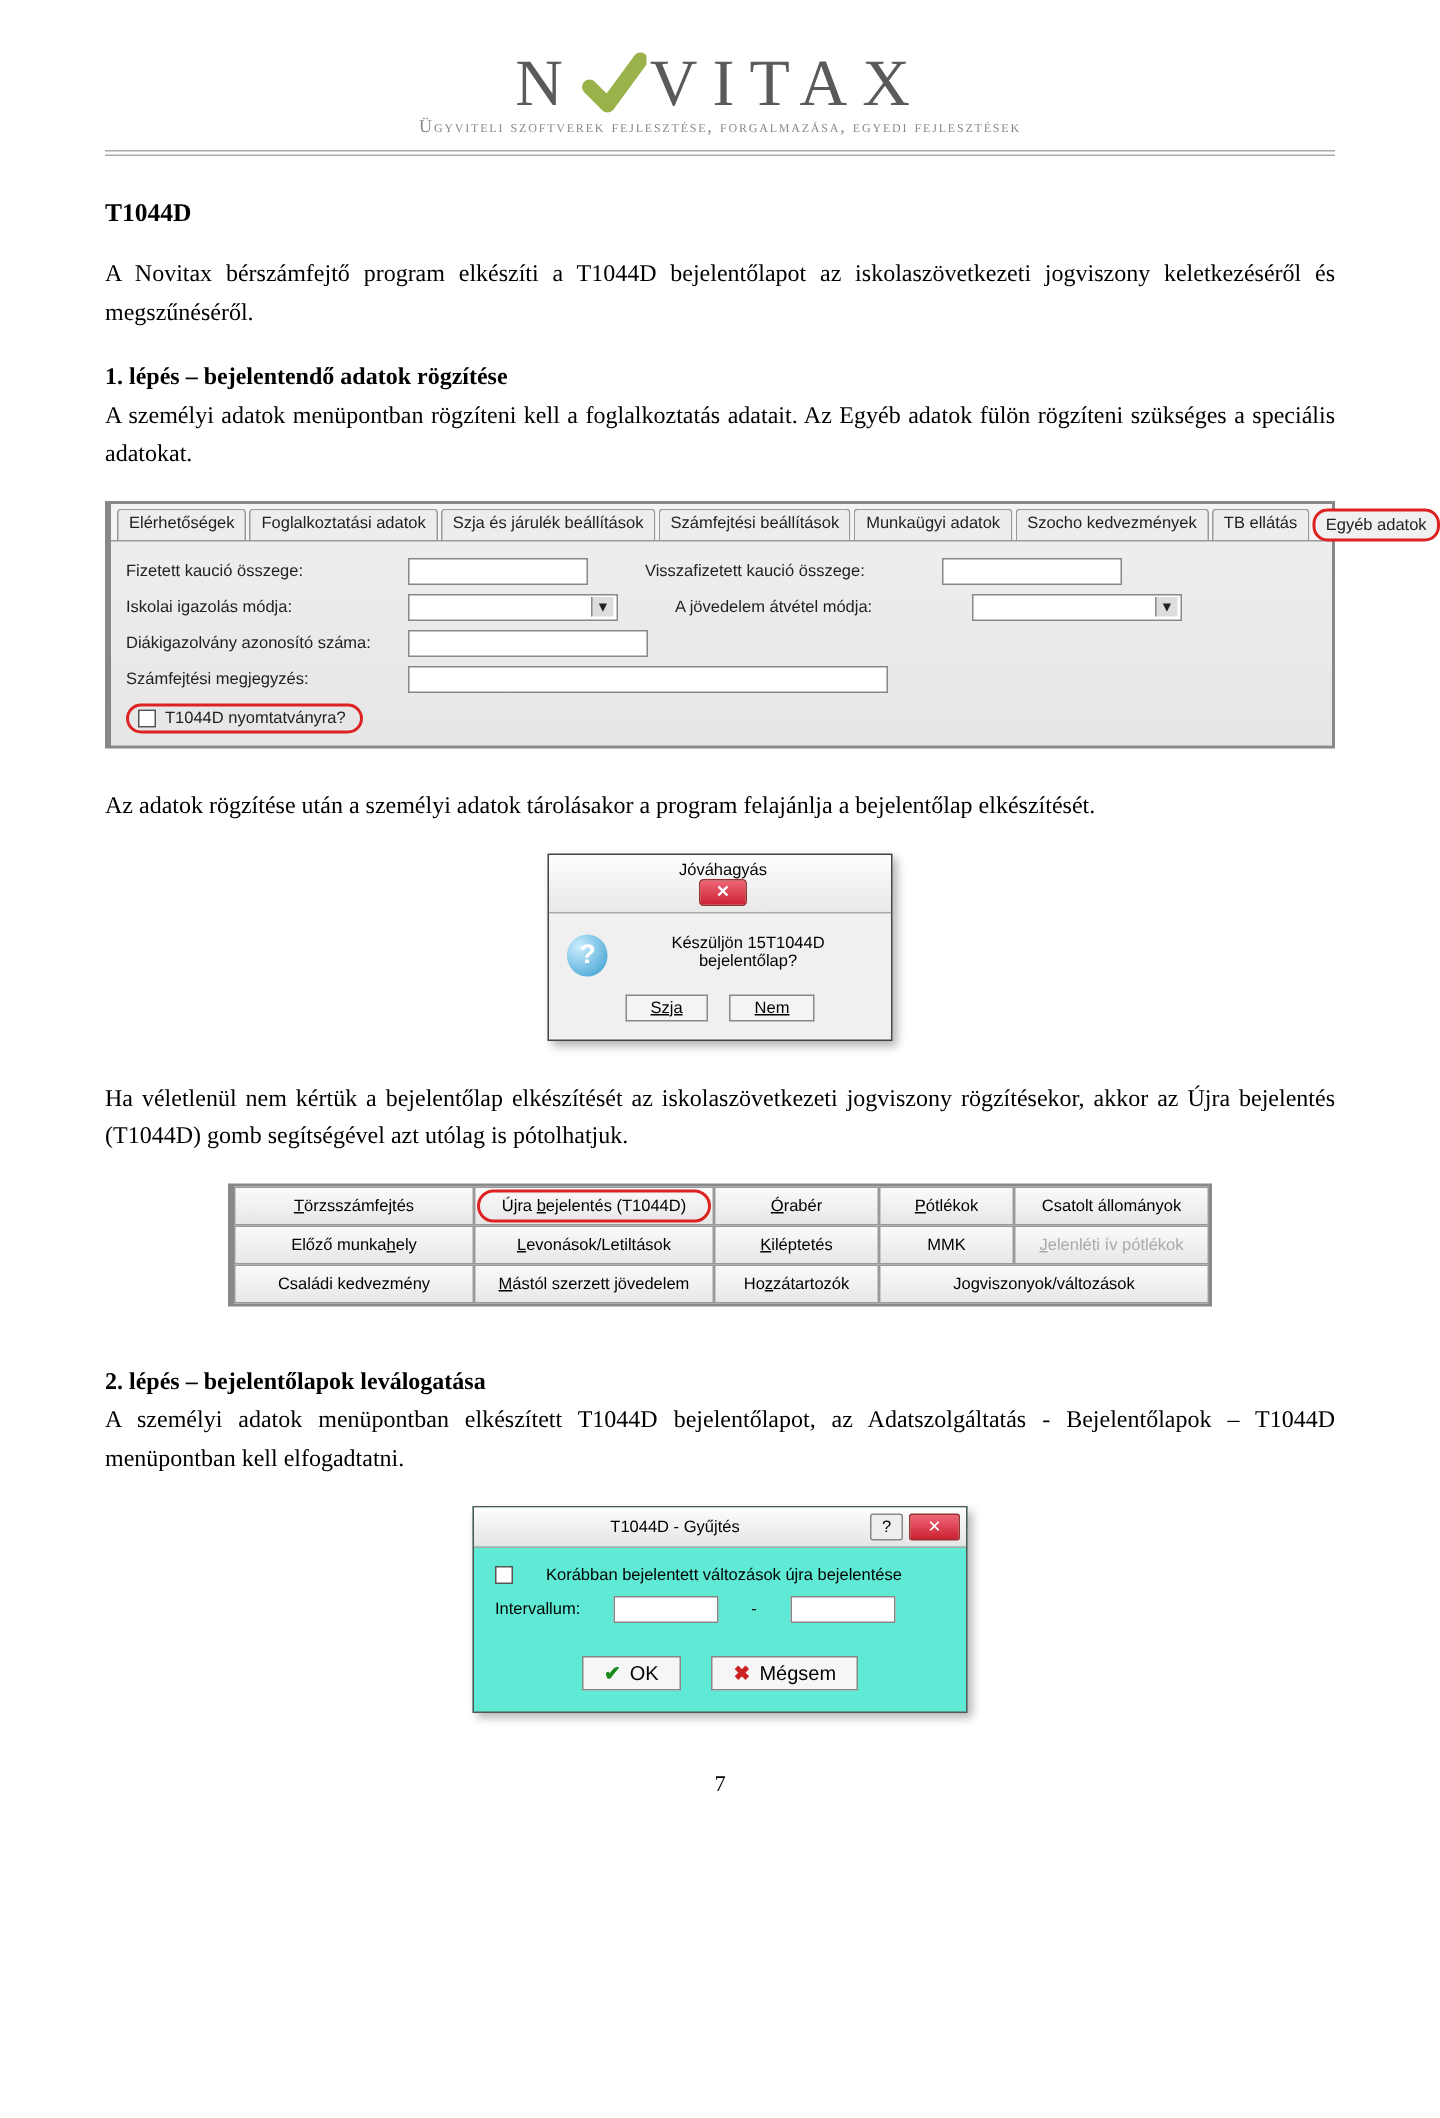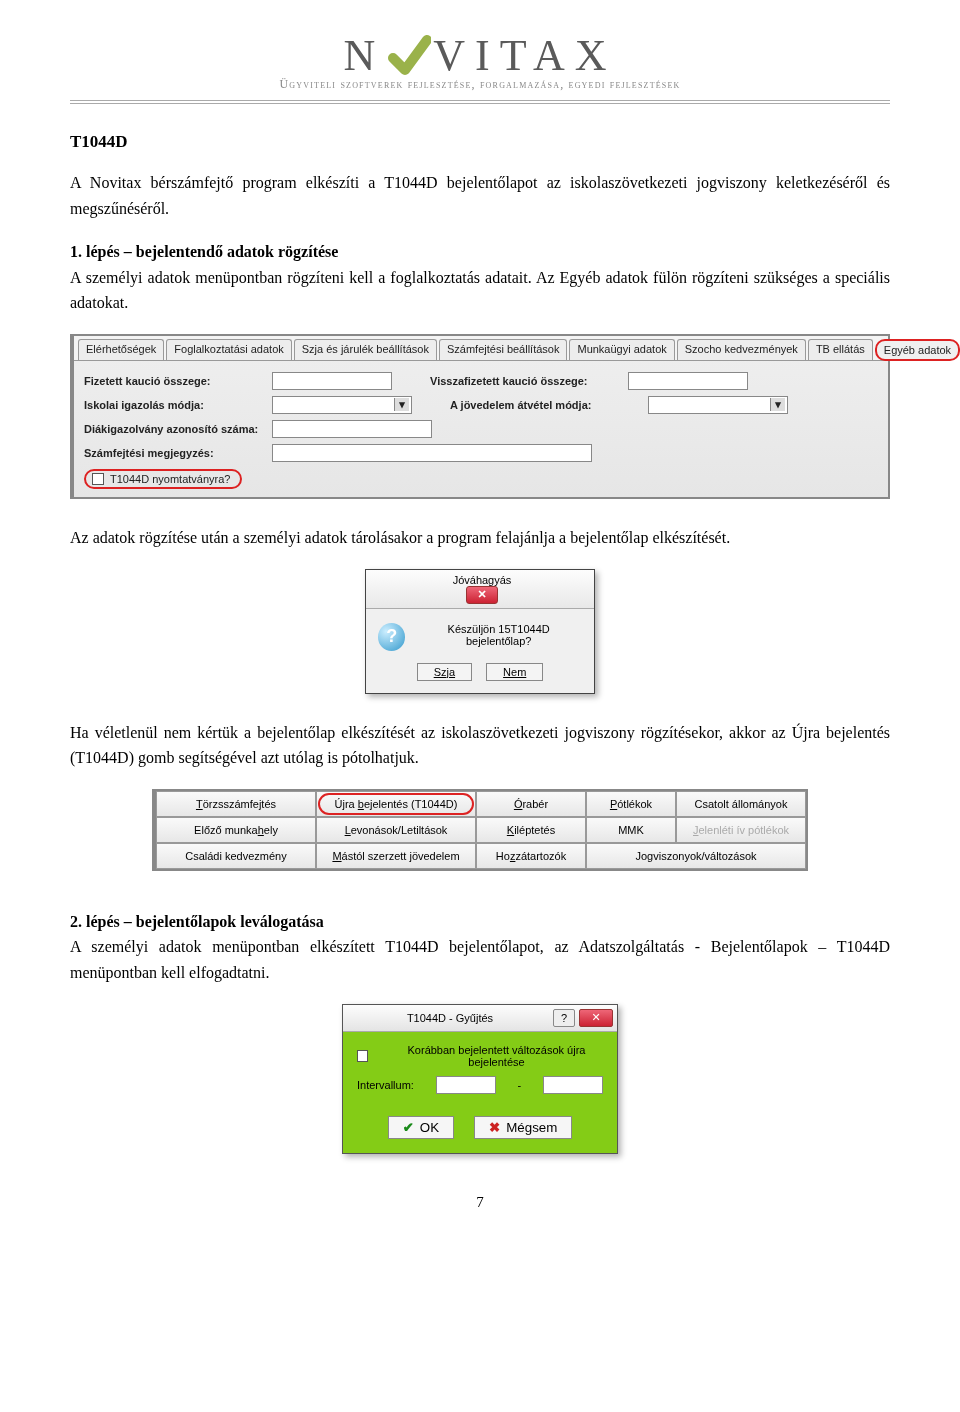--- a/index.html
+++ b/index.html
@@ -70,21 +70,21 @@
     white-space: nowrap;
   }
   .tab.highlight {
     border: 2px solid #d22;
     border-bottom: 2px solid #d22;
     border-radius: 10px;
     background: #f0f0f0;
     margin-bottom: -1px;
   }
   .panel-body { padding: 8px 10px; }
-  .form-row { display: flex; align-items: center; gap: 8px; padding: 3px 0; font-weight: bold; }
+  .form-row { display: flex; align-items: center; gap: 8px; padding: 3px 0; }
   .form-row .lbl { width: 180px; }
   .form-row .inp {
     background: #fff; border: 1px solid #888;
     height: 18px; width: 120px;
   }
   .form-row .inp.combo { width: 140px; position: relative; }
   .form-row .combo::after {
     content: "▾"; position: absolute; right: 2px; top: 1px;
     width: 14px; text-align: center; background: #ddd; border-left: 1px solid #888;
   }
@@ -169,25 +169,25 @@
     border: 2px solid #d22;
     border-radius: 12px;
     pointer-events: none;
   }
   .btn-grid .cell.disabled { color: #aaa; }
   .btn-grid .cell u { text-decoration: underline; }
 
   
   .dlg2 {
     display: inline-block;
-    width: 276px;
+    width: 330px;
     font-family: Tahoma, Arial, sans-serif;
     font-size: 11px;
     border: 1px solid #555;
-    background: #84cc16;
+    background: #5eead4;
     box-shadow: 3px 3px 6px rgba(0,0,0,0.3);
   }
   .dlg2-title {
     display: flex; align-items: center;
     background: linear-gradient(#fdfdfd,#e4e4e4);
     border-bottom: 1px solid #aaa;
     padding: 4px 4px 4px 8px;
   }
   .dlg2-title .hbtn {
     width: 22px; height: 18px;

